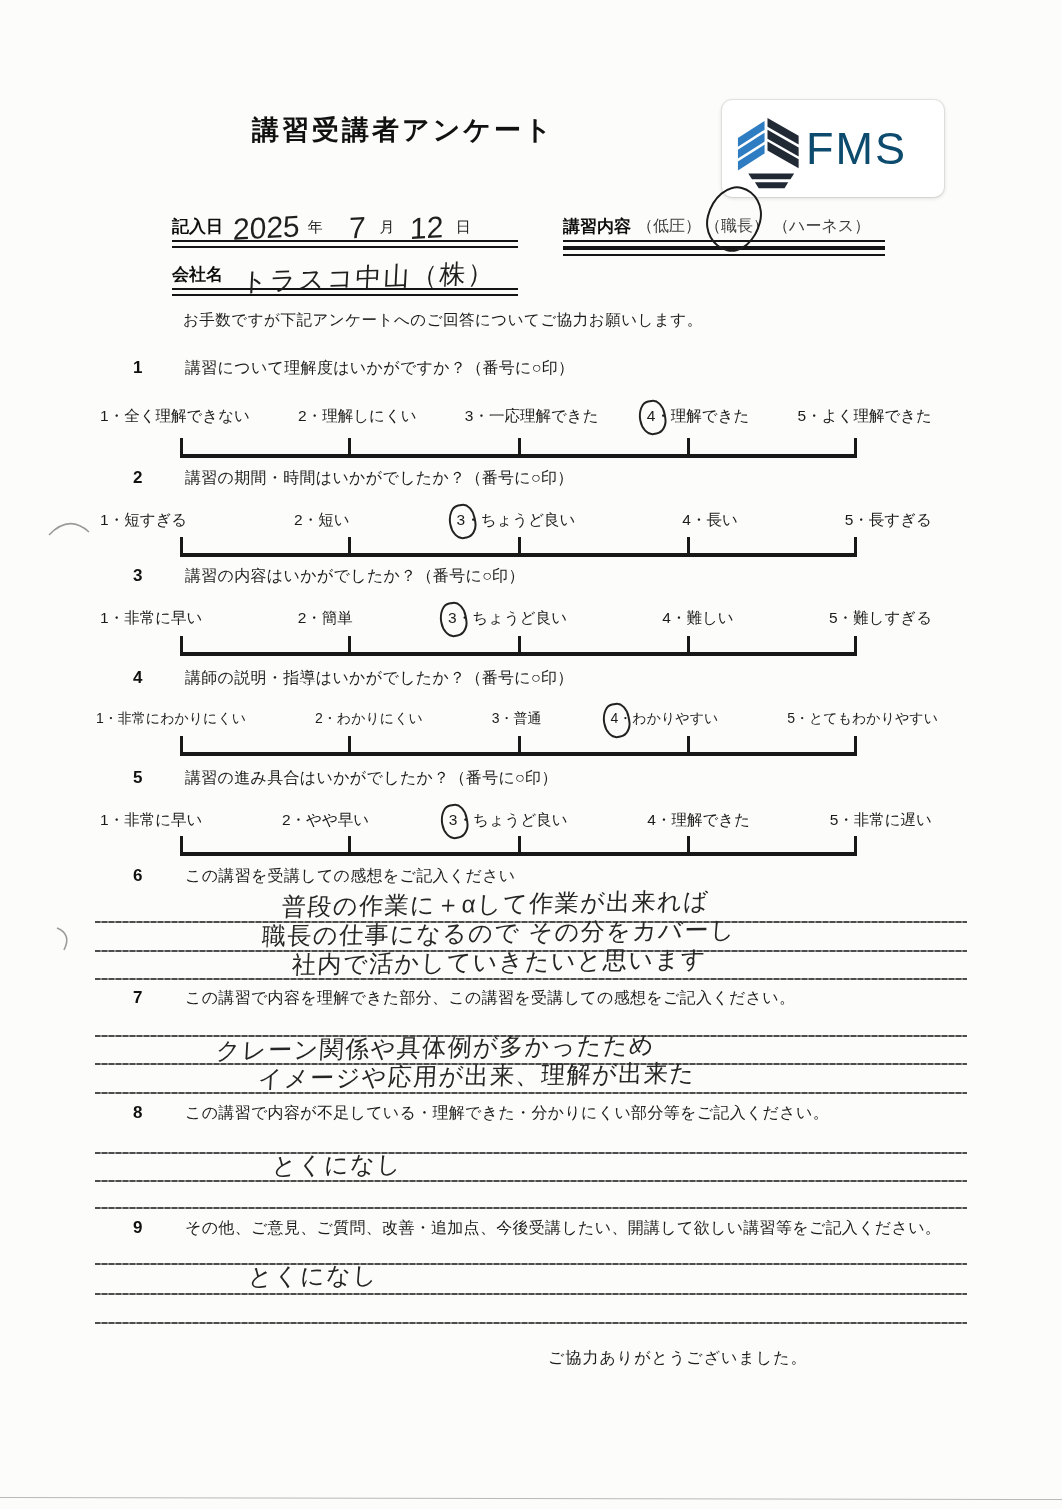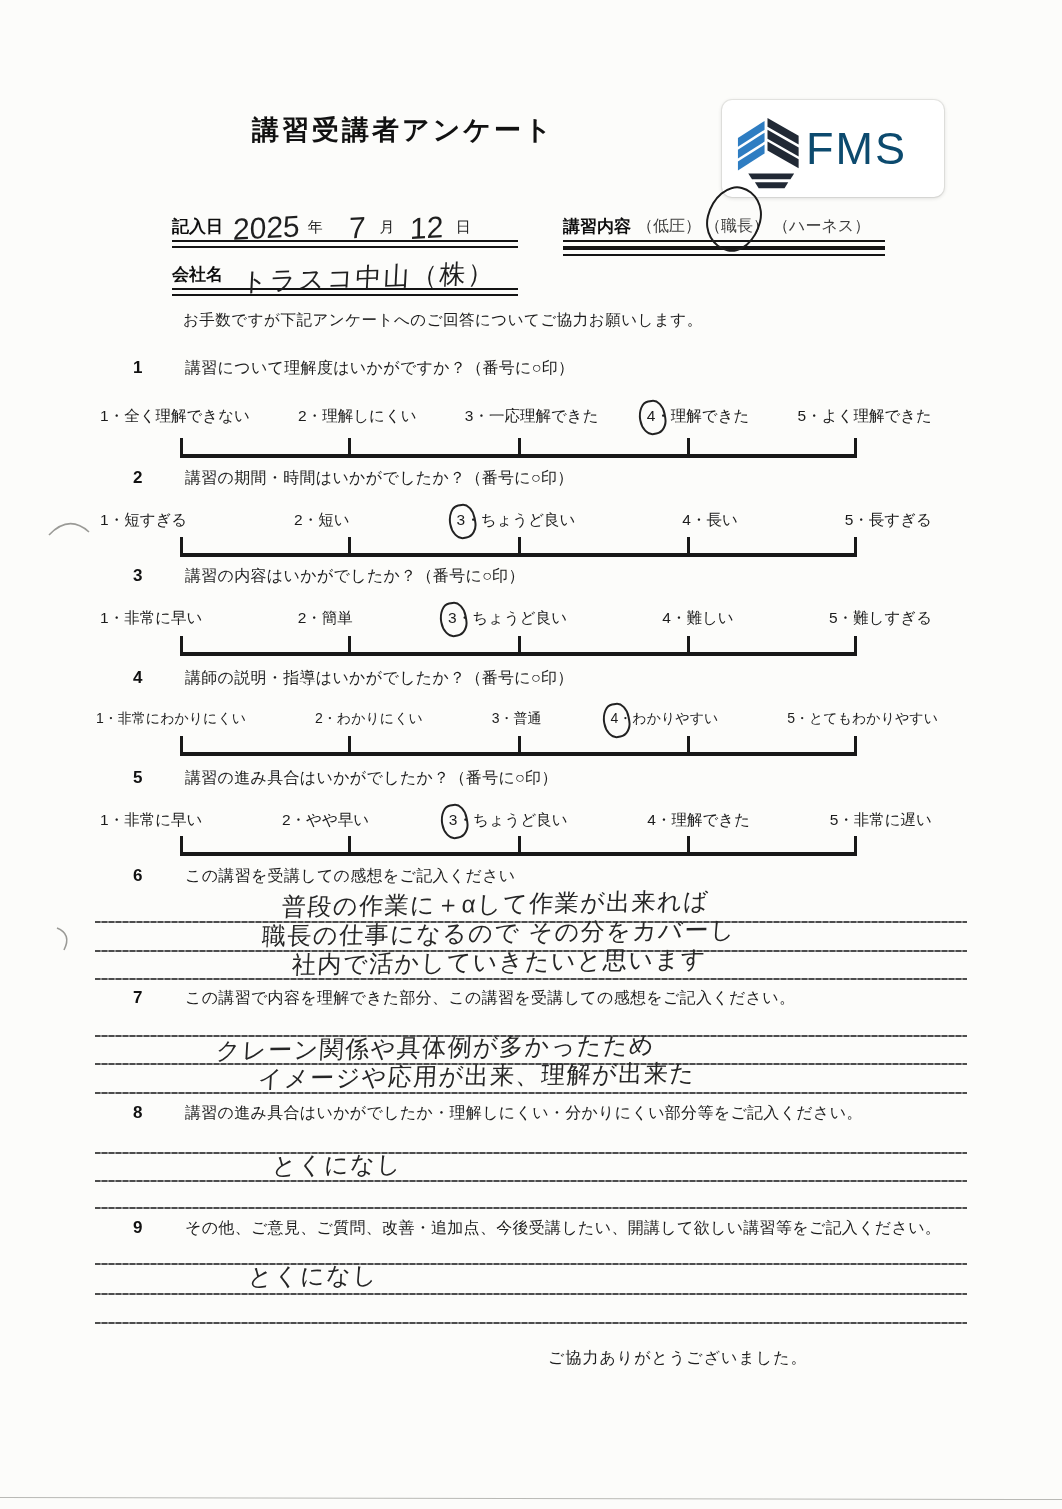--- a/index.html
+++ b/index.html
@@ -246,21 +246,21 @@
     <div class="qtext" style="top:988px;">この講習で内容を理解できた部分、この講習を受講しての感想をご記入ください。</div>
     <div class="rline" style="top:1035px;"></div>
     <div class="hw" style="left:216px;top:1032px;">クレーン関係や具体例が多かったため</div>
     <div class="rline" style="top:1063px;"></div>
     <div class="hw" style="left:258px;top:1060px;">イメージや応用が出来、理解が出来た</div>
     <div class="rline" style="top:1092px;"></div>
   </div>
 
   <div>
     <div class="qnum" style="top:1103px;">8</div>
-    <div class="qtext" style="top:1103px;">講習の進み具合はいかがでしたか・理解しにくい・分かりにくい部分等をご記入ください。</div>
+    <div class="qtext" style="top:1103px;">この講習で内容が不足している・理解できた・分かりにくい部分等をご記入ください。</div>
     <div class="rline" style="top:1152px;"></div>
     <div class="hw" style="left:272px;top:1149px;">とくになし</div>
     <div class="rline" style="top:1180px;"></div>
     <div class="rline" style="top:1207px;"></div>
   </div>
 
   <div>
     <div class="qnum" style="top:1218px;">9</div>
     <div class="qtext" style="top:1218px;">その他、ご意見、ご質問、改善・追加点、今後受講したい、開講して欲しい講習等をご記入ください。</div>
     <div class="rline" style="top:1263px;"></div>

